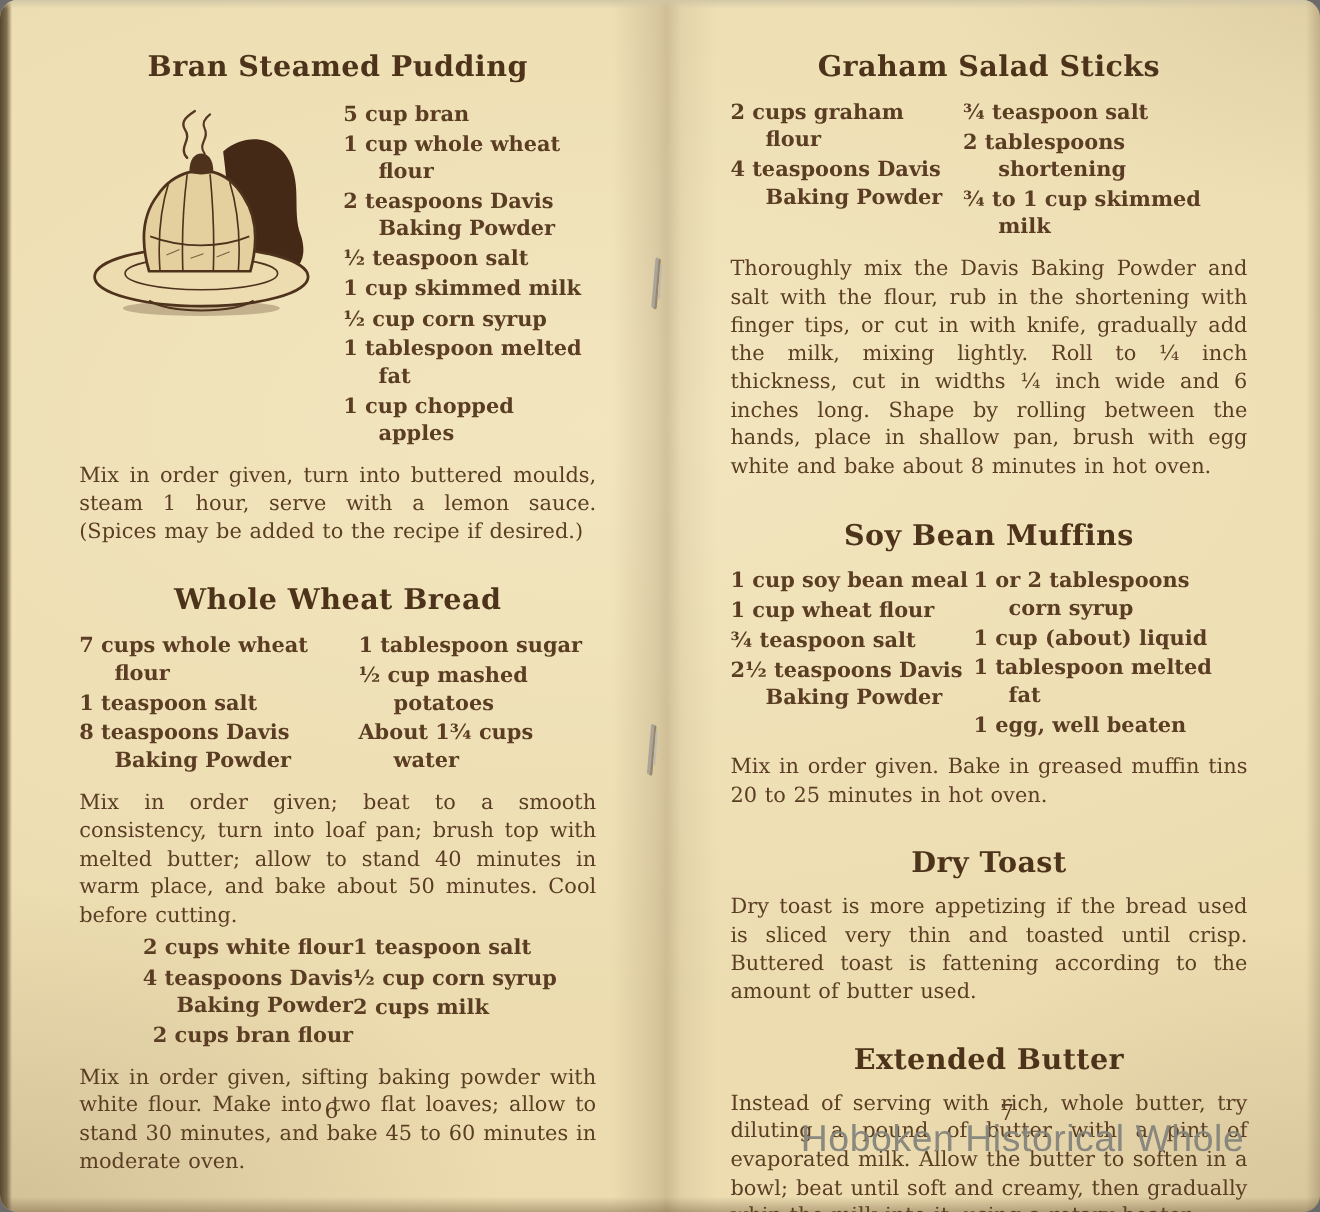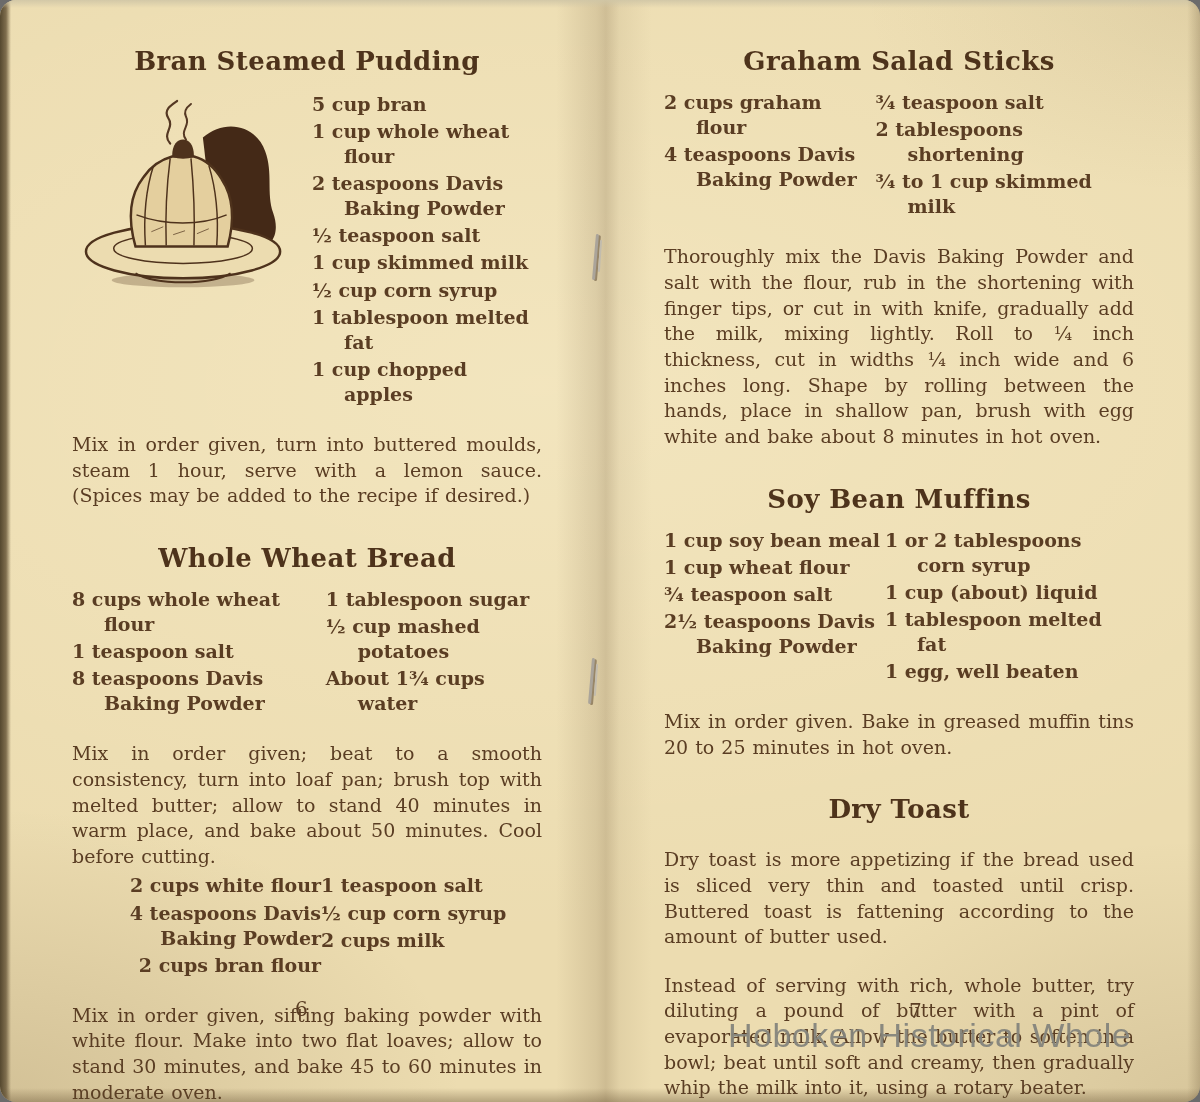--- a/index.html
+++ b/index.html
@@ -62,21 +62,21 @@
 
   .ing { list-style:none; font-weight:bold; font-size:19px; line-height:1.32; }
   .ing li { padding-left:32px; text-indent:-32px; margin:2px 0; }
 
   .cols { display:flex; margin:2px 0 0; }
   .cols .col-l { flex:0 0 54%; }
   .cols .col-r { flex:1; }
   .cols-narrow { padding-left:28px; }
   .cols-narrow .col-l { flex:0 0 50%;text-align:right; }
 
-  p.body { font-size:19px; line-height:1.35; text-align:justify; margin-top:23px;
+  p.body { font-size:19px; line-height:1.35; text-align:justify; margin-top:11px;
            word-spacing:1px; }
 
   .pudding-row { display:flex; align-items:flex-start; }
   .pudding-art { flex:0 0 240px; padding:10px 10px 0 2px; }
   .pudding-row .ing { flex:1; padding-top:2px; }
 
   .page-num { position:absolute; font-size:20px; color:var(--ink,#5a3d23); }
   #page-num-left  { left:295px; top:997px; }
   #page-num-right { left:909px; top:999px; }
 
@@ -130,21 +130,21 @@
           <li>1 cup chopped apples</li>
         </ul>
       </div>
       <p class="body">Mix in order given, turn into buttered moulds, steam 1 hour, serve with a lemon sauce. (Spices may be added to the recipe if desired.)</p>
     </section>
 
     <section class="recipe">
       <h2 class="recipe-title">Whole Wheat Bread</h2>
       <div class="cols">
         <ul class="ing col-l">
-          <li>8 cups whole wheat flour</li>
+          <li>7 cups whole wheat flour</li>
           <li>1 teaspoon salt</li>
           <li>8 teaspoons Davis Baking Powder</li>
         </ul>
         <ul class="ing col-r">
           <li>1 tablespoon sugar</li>
           <li>½ cup mashed potatoes</li>
           <li>About 1¾ cups water</li>
         </ul>
       </div>
       <p class="body">Mix in order given; beat to a smooth consistency, turn into loaf pan; brush top with melted butter; allow to stand 40 minutes in warm place, and bake about 50 minutes. Cool before cutting.</p>
@@ -204,20 +204,21 @@
       </div>
       <p class="body">Mix in order given. Bake in greased muffin tins 20 to 25 minutes in hot oven.</p>
     </section>
 
     <section class="recipe">
       <h2 class="recipe-title">Dry Toast</h2>
       <p class="body">Dry toast is more appetizing if the bread used is sliced very thin and toasted until crisp. Buttered toast is fattening according to the amount of butter used.</p>
     </section>
 
     <section class="recipe">
+      <h2 class="recipe-title">Extended Butter</h2>
       <p class="body">Instead of serving with rich, whole butter, try diluting a pound of butter with a pint of evaporated milk. Allow the butter to soften in a bowl; beat until soft and creamy, then gradually whip the milk into it, using a rotary beater.</p>
     </section>
 
   </div>
 
   <div class="page-num" id="page-num-left">6</div>
   <div class="page-num" id="page-num-right">7</div>
 
   <div class="watermark">Hoboken Historical Whole</div>
 

